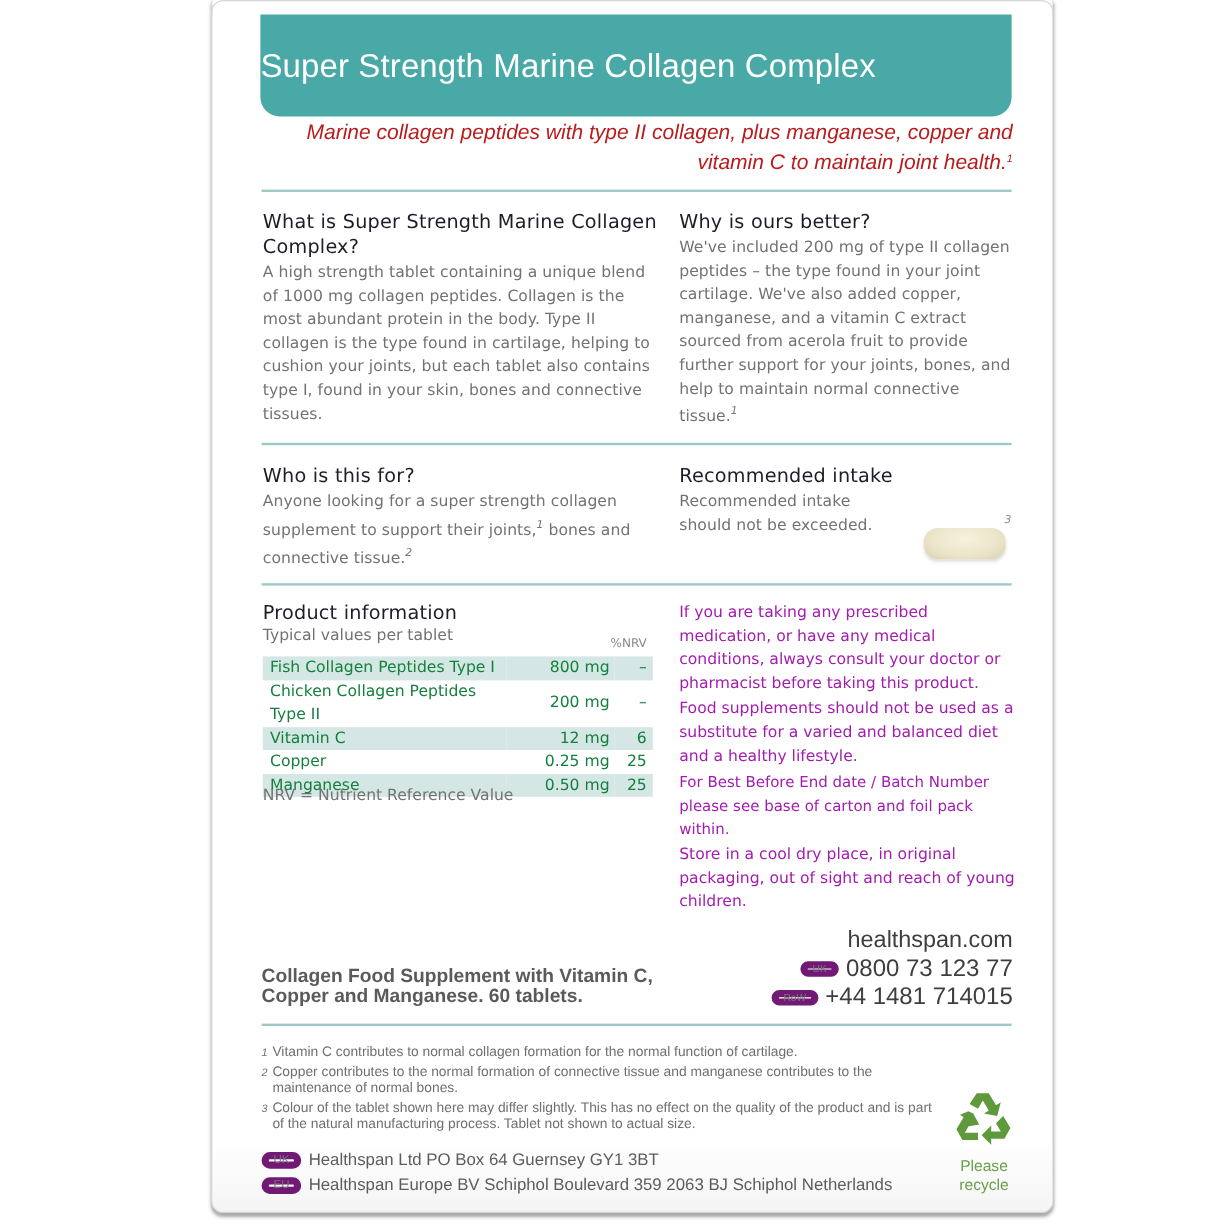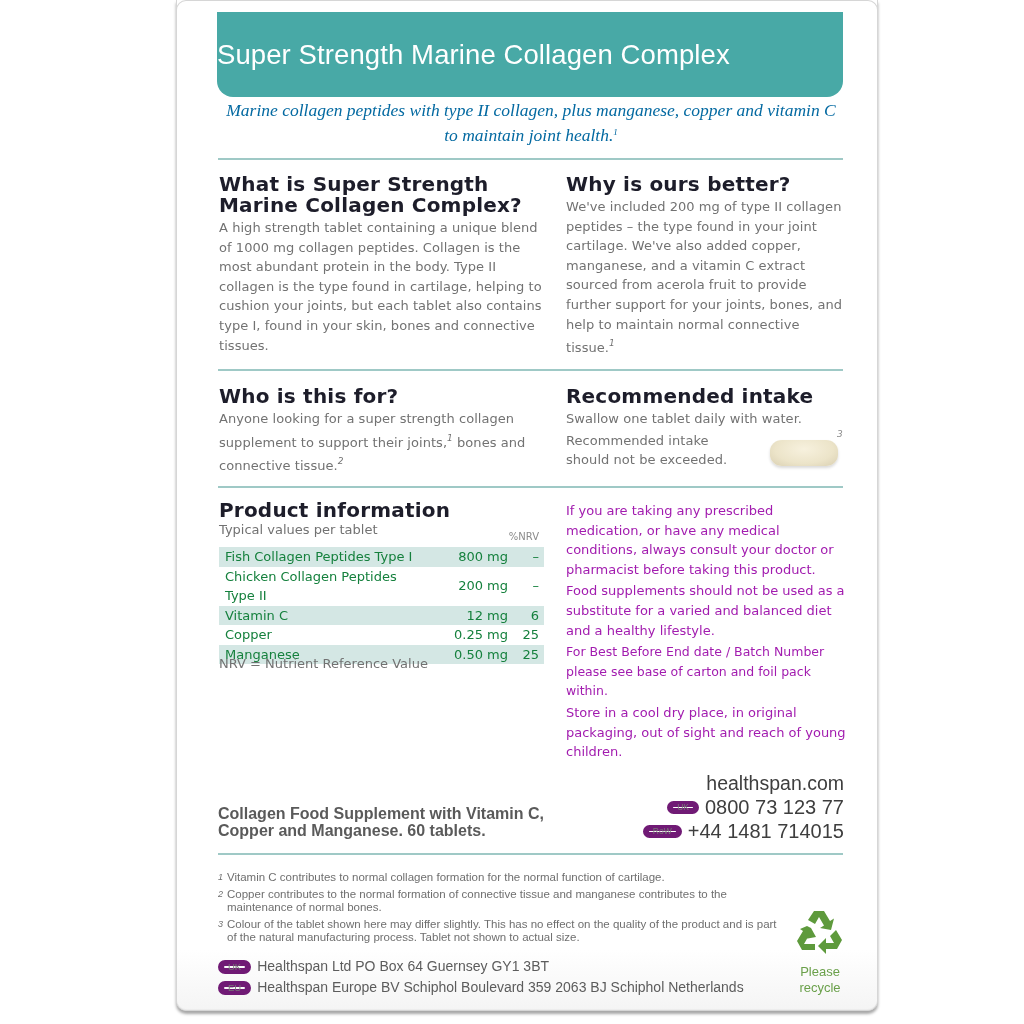--- a/index.html
+++ b/index.html
@@ -28,34 +28,34 @@
       position: absolute; left: 217px; top: 12px; width: 626px; height: 85px;
       background: #48a9a6; border-radius: 0 0 16px 16px;
       display: flex; align-items: center; justify-content: flex-start;
     }
     .title-banner h1 {
       font-family: "Liberation Sans", sans-serif; font-weight: normal;
       color: #ffffff; font-size: 27.5px; letter-spacing: 0.1px; margin-top: 0px;
     }
 
     .subtitle {
-      position: absolute; left: 218px; top: 99px; width: 626px; text-align: center;
-      font-family: Liberation Serif, serif; font-style: italic;
-      font-size: 17.5px; line-height: 22px; color: #0369a1;
+      position: absolute; left: 218px; top: 99px; width: 626px; text-align: right;
+      font-family: Liberation Sans, sans-serif; font-style: italic;
+      font-size: 17.5px; line-height: 22px; color: #b91c1c;
     }
     sup.fn { font-size: 9px; vertical-align: 6px; font-style: italic; }
 
     .rule { position: absolute; left: 218px; width: 625px; height: 2px; background: #9fc9c6; }
 
     .col-l { position: absolute; left: 219px; width: 330px; }
     .col-r { position: absolute; left: 566px; width: 280px; }
 
     h2 {
-      font-family: "DejaVu Sans", sans-serif; font-weight: bold;
-      color: #1d1d2a; font-size: 20px; line-height: 21px; letter-spacing: 0.2px;
+      font-family: "DejaVu Sans", sans-serif; font-weight: normal;
+      color: #1d1d2a; font-size: 16px; line-height: 21px; letter-spacing: 0.2px;
     }
     p.body {
       font-family: "DejaVu Sans", sans-serif; font-size: 13px; line-height: 19.6px;
       color: #727272; letter-spacing: 0.05px;
     }
     p.tight { margin-top: 2px; }
 
     .nutri { position: absolute; left: 219px; top: 500px; width: 325px; }
     .nutri .sub { font-size: 13px; color: #727272; line-height: 17px; }
     .nrv-head { position: absolute; right: 5px; top: 31px; font-size: 10px; color: #8a8a8a; }
@@ -130,21 +130,20 @@
 
 <div class="rule" style="top:369px;"></div>
 
 <div class="col-l" style="top:386px;">
   <h2>Who is this for?</h2>
   <p class="body tight"><span>Anyone looking for a super strength collagen supplement to support their joints,</span><sup class="fn">1</sup><span> bones and connective tissue.</span><sup class="fn">2</sup></p>
 </div>
 
 <div class="col-r" style="top:386px;">
   <h2>Recommended intake</h2>
-  <p class="body tight">Swallow one tablet daily with water.</p>
   <p class="body" style="width:175px;margin-top:2px;">Recommended intake should not be exceeded.</p>
 </div>
 <div class="tablet"></div>
 <div class="tablet-fn">3</div>
 
 <div class="rule" style="top:486px;"></div>
 
 <div class="nutri">
   <h2>Product information</h2>
   <div class="sub">Typical values per tablet</div>

